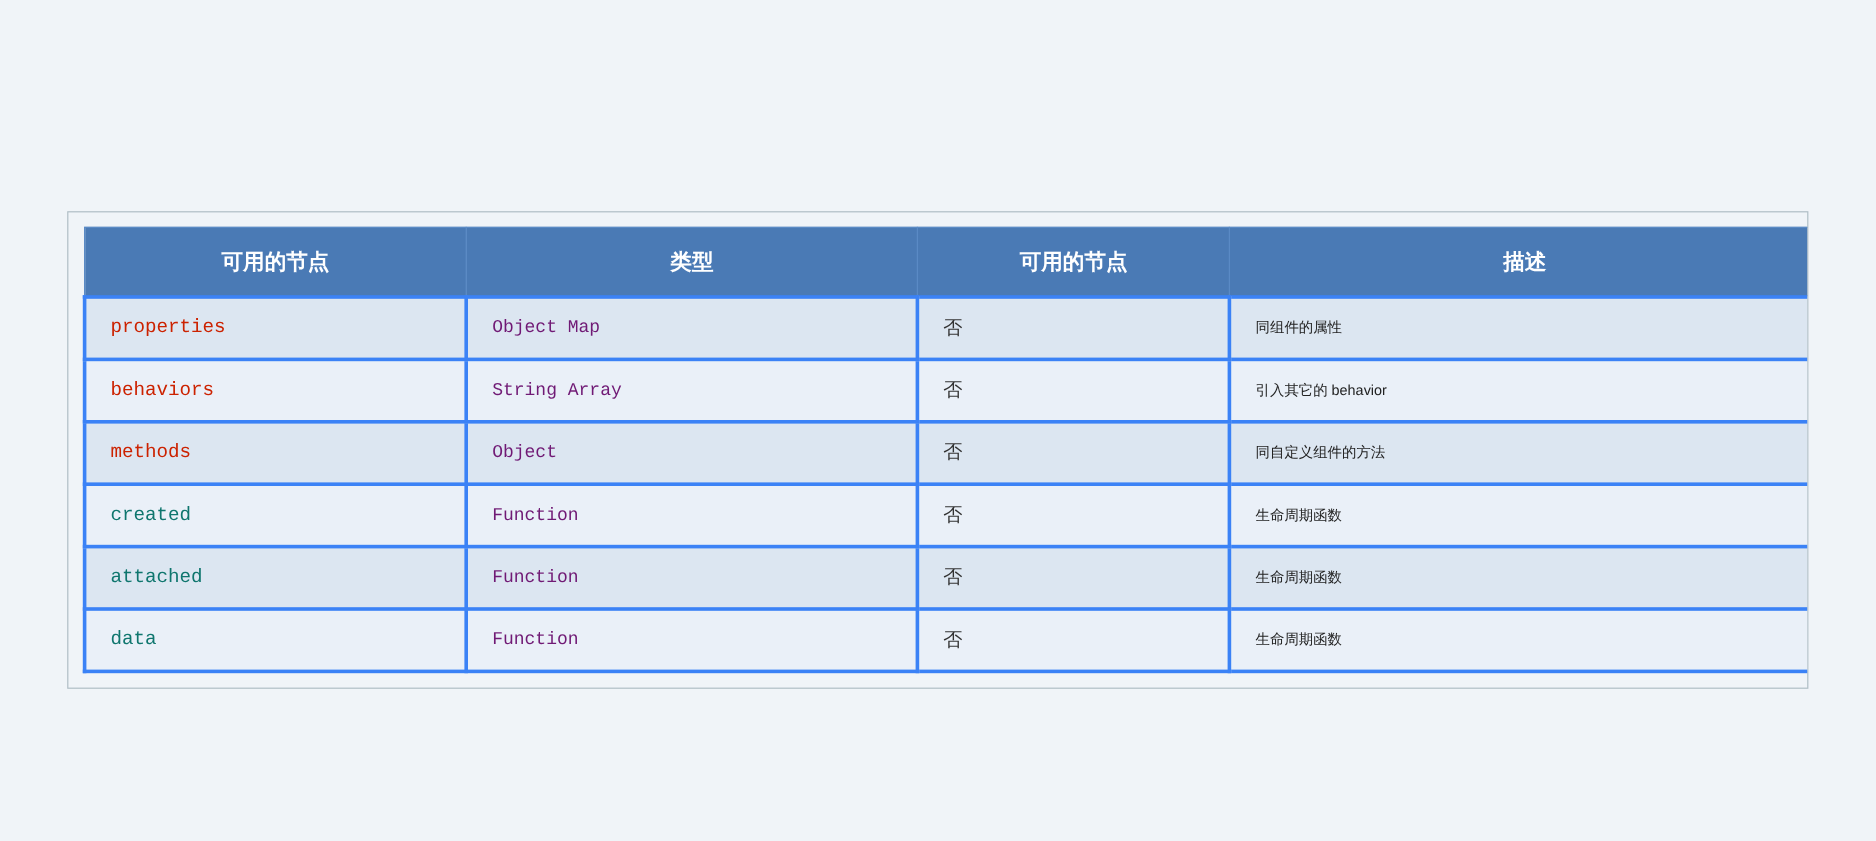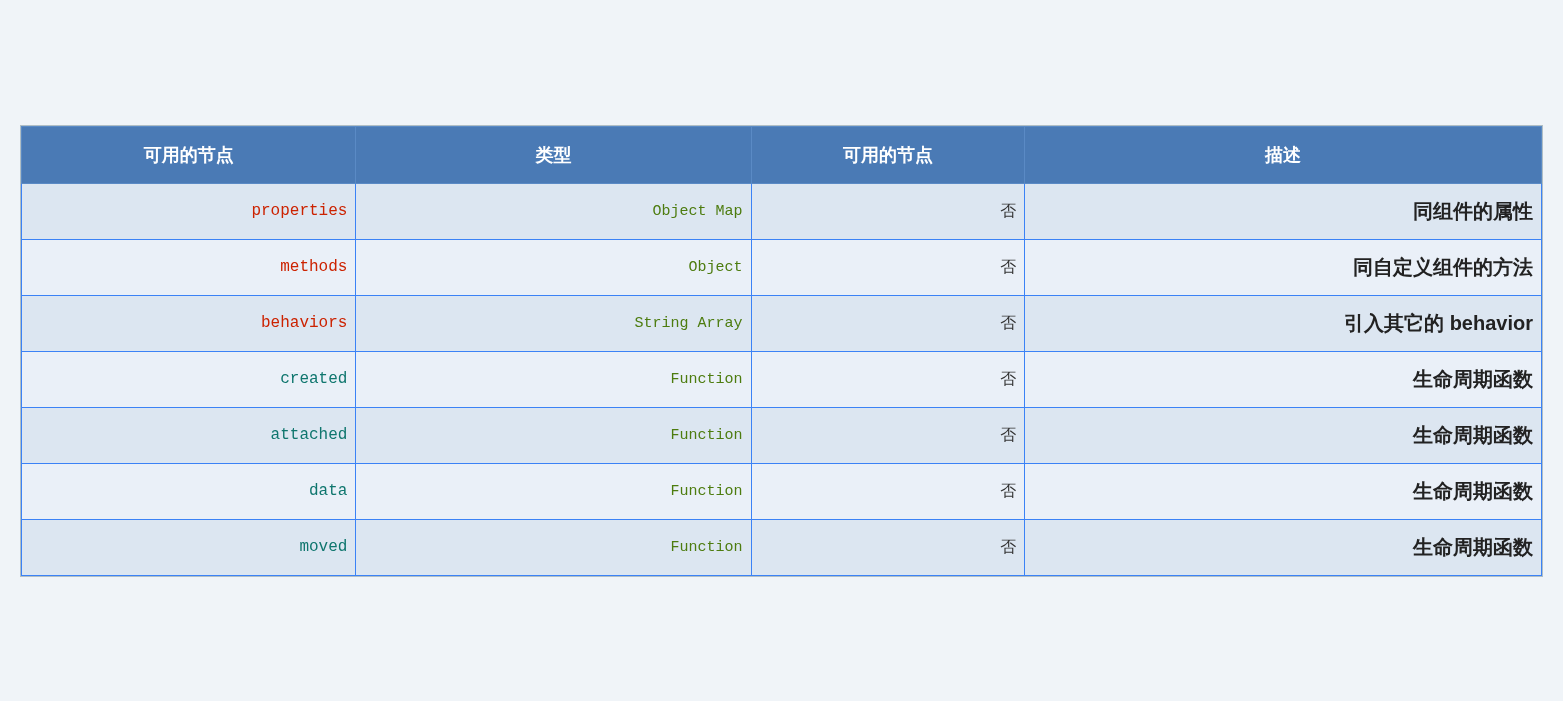--- a/index.html
+++ b/index.html
@@ -1,16 +1,16 @@
 <!DOCTYPE html>
 <html><head>
   <meta charset="utf-8">
   <style>
     * {
-      margin: 0;
+      margin: 12px;
       padding: 0;
       box-sizing: border-box;
     }
 
     body {
       background: #f0f4f8;
       font-family: 'Microsoft YaHei', SimSun, Arial, sans-serif;
       display: flex;
       justify-content: center;
       align-items: center;
@@ -46,55 +46,54 @@
 
     tbody tr:nth-child(odd) {
       background-color: #dce6f1;
     }
 
     tbody tr:nth-child(even) {
       background-color: #eaf0f8;
     }
 
     tbody td {
-      text-align: right;
-      padding: 14px 8px;
+      text-align: left;
+      padding: 14px 20px;
       font-size: 16px;
       color: #333;
-      border: 1px solid #3b82f6;
+      border: 3px solid #3b82f6;
     }
 
     tbody td.node-name {
       font-family: 'Courier New', Courier, monospace;
       font-size: 16px;
     }
 
     tbody td.node-name.red {
       color: #cc2200;
     }
 
     tbody td.node-name.dark {
       color: #0f766e;
     }
 
     tbody td.type-cell {
       font-family: 'Courier New', Courier, monospace;
       font-size: 15px;
-      color: #4d7c0f;
+      color: #701a75;
     }
 
     tbody td.required-cell {
       font-size: 16px;
       color: #333;
     }
 
     tbody td.desc-cell {
-      font-size: 20px;
+      font-size: 12px;
       color: #222;
-      font-weight: bold;
     }
 
     col.col1 { width: 22%; }
     col.col2 { width: 26%; }
     col.col3 { width: 18%; }
     col.col4 { width: 34%; }
   </style>
 </head>
 <body>
 
@@ -115,50 +114,44 @@
       </tr>
     </thead>
     <tbody id="table-body">
     <tr>
       <td class="node-name red">properties</td>
       <td class="type-cell">Object Map</td>
       <td class="required-cell">否</td>
       <td class="desc-cell">同组件的属性</td>
     </tr>
         <tr>
+      <td class="node-name red">behaviors</td>
+      <td class="type-cell">String Array</td>
+      <td class="required-cell">否</td>
+      <td class="desc-cell">引入其它的 behavior</td>
+    </tr>
+        <tr>
       <td class="node-name red">methods</td>
       <td class="type-cell">Object</td>
       <td class="required-cell">否</td>
       <td class="desc-cell">同自定义组件的方法</td>
-    </tr>
-        <tr>
-      <td class="node-name red">behaviors</td>
-      <td class="type-cell">String Array</td>
-      <td class="required-cell">否</td>
-      <td class="desc-cell">引入其它的 behavior</td>
     </tr>
         <tr>
       <td class="node-name dark">created</td>
       <td class="type-cell">Function</td>
       <td class="required-cell">否</td>
       <td class="desc-cell">生命周期函数</td>
     </tr>
         <tr>
       <td class="node-name dark">attached</td>
       <td class="type-cell">Function</td>
       <td class="required-cell">否</td>
       <td class="desc-cell">生命周期函数</td>
     </tr>
         <tr>
       <td class="node-name dark">data</td>
       <td class="type-cell">Function</td>
       <td class="required-cell">否</td>
       <td class="desc-cell">生命周期函数</td>
     </tr>
-        <tr>
-      <td class="node-name dark">moved</td>
-      <td class="type-cell">Function</td>
-      <td class="required-cell">否</td>
-      <td class="desc-cell">生命周期函数</td>
-    </tr>
       </tbody>
   </table>
 </div>
 
 </body></html>

